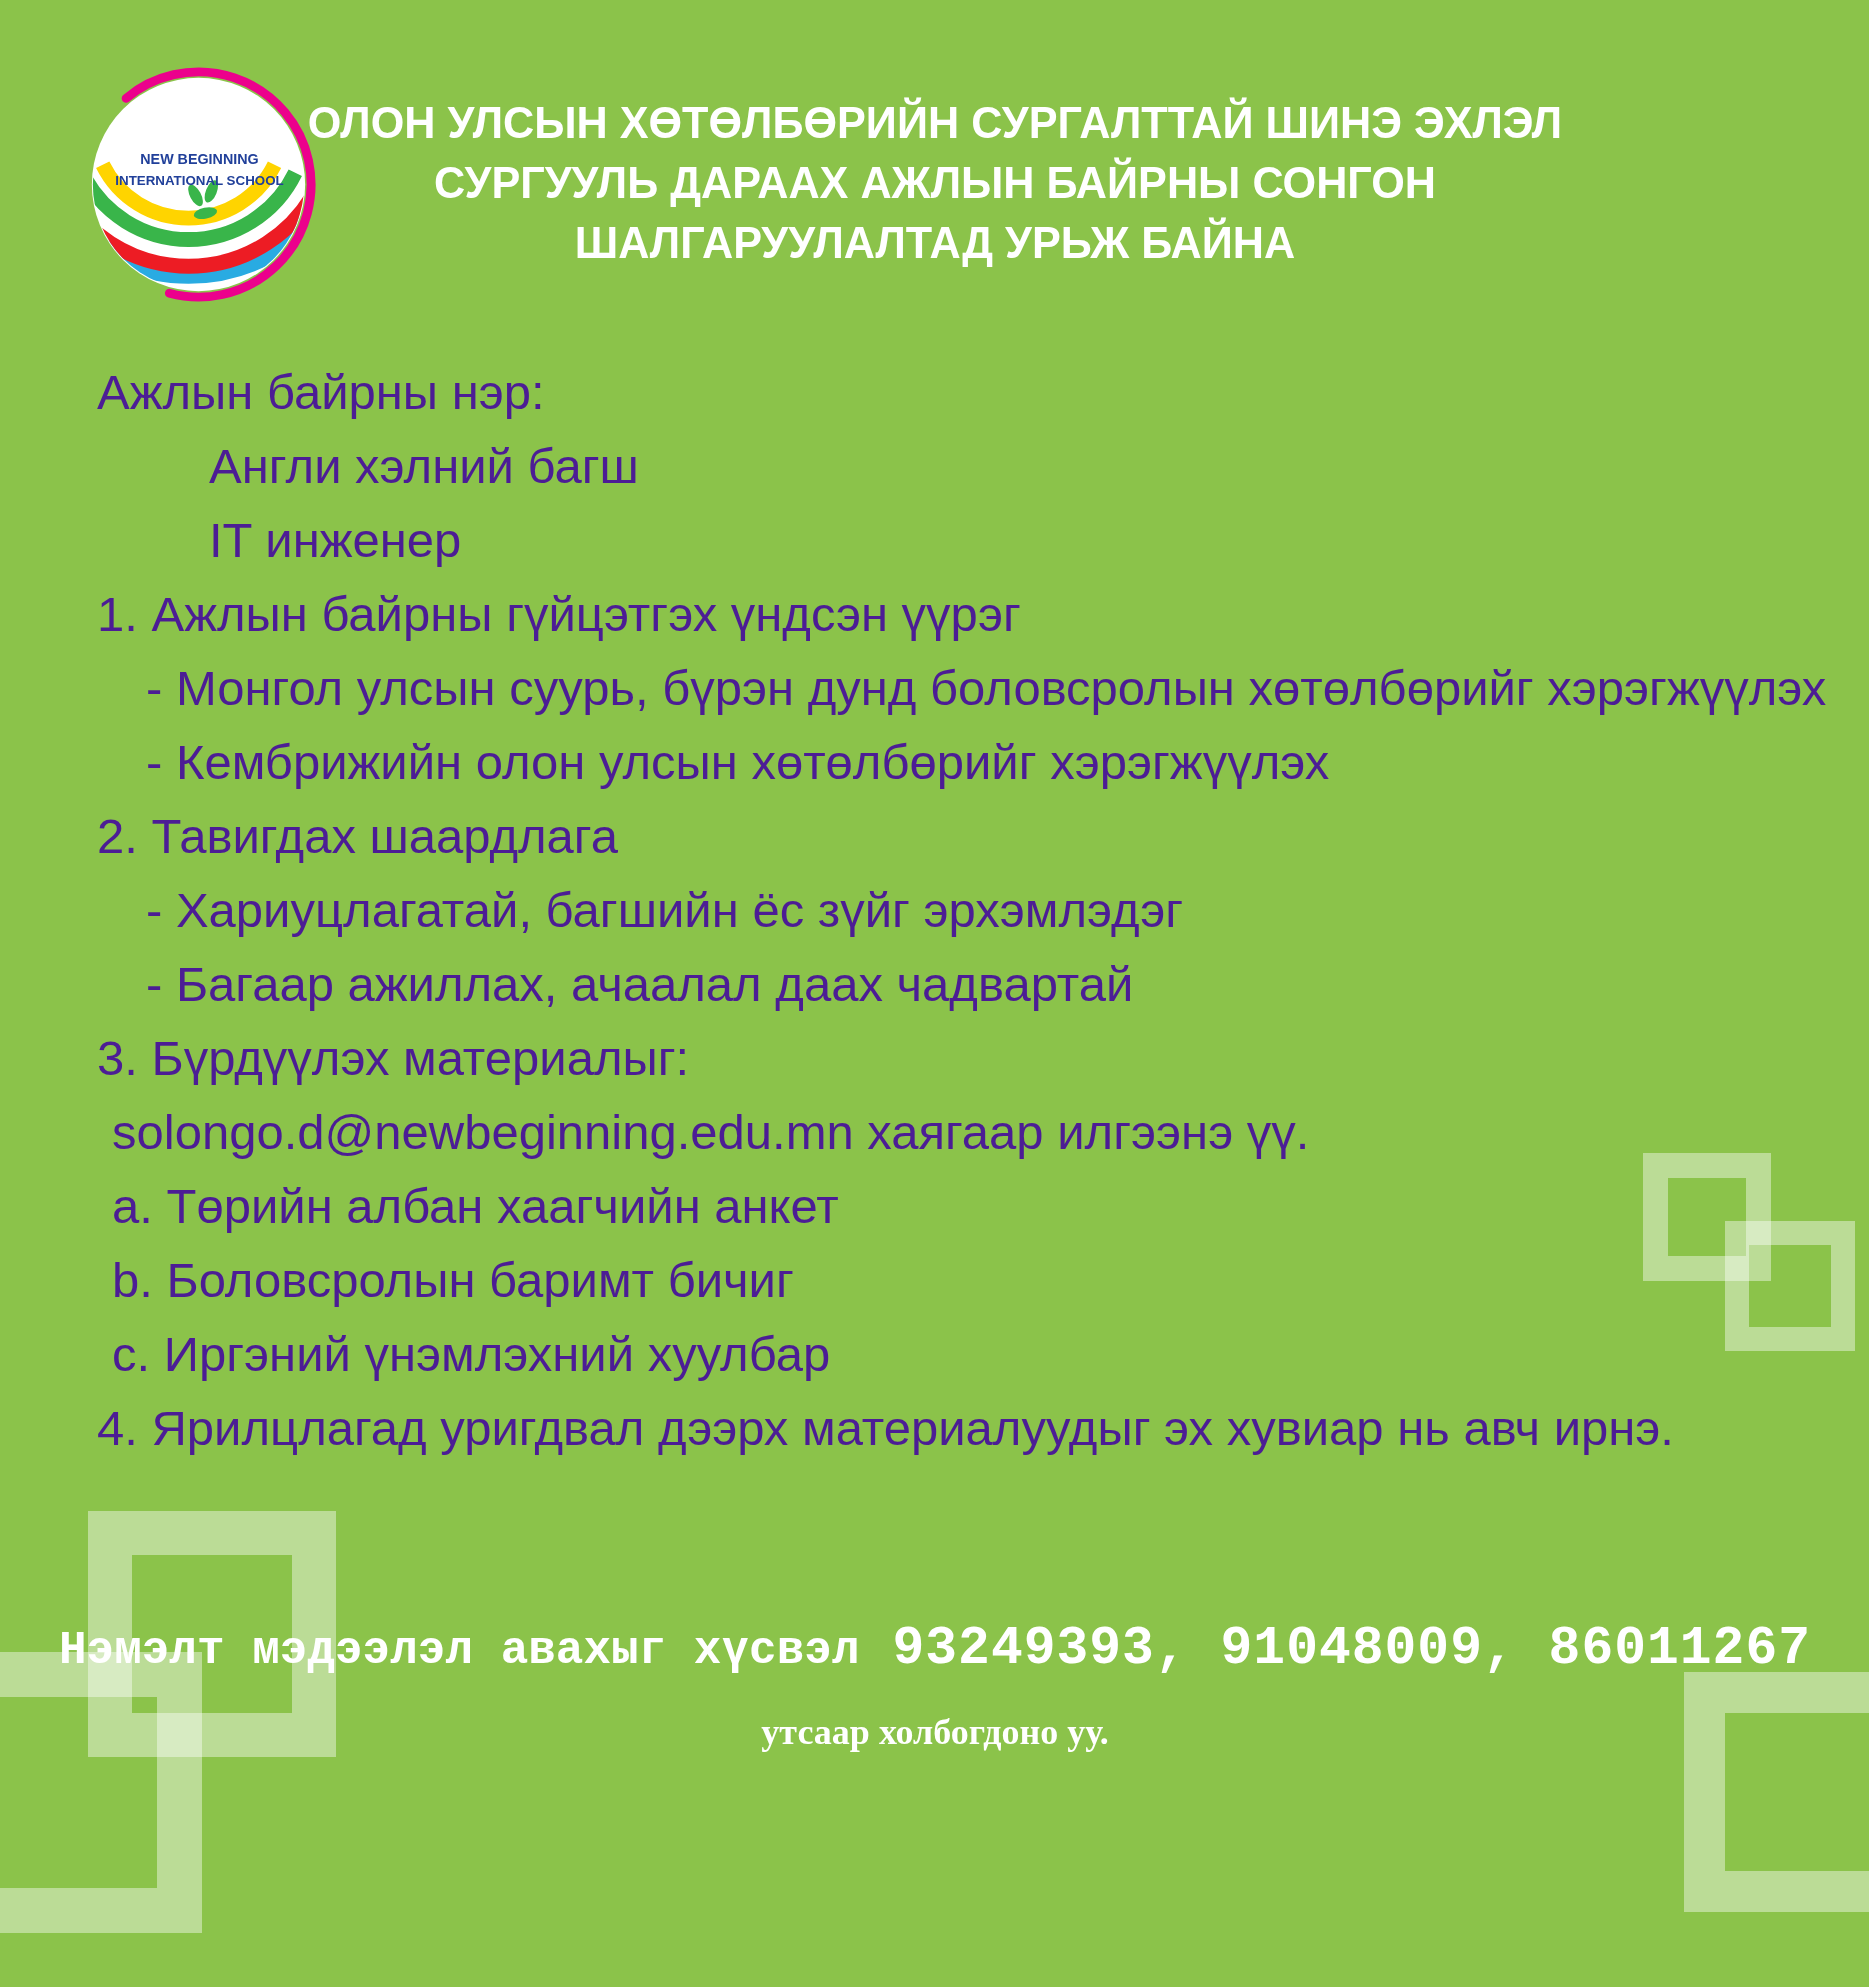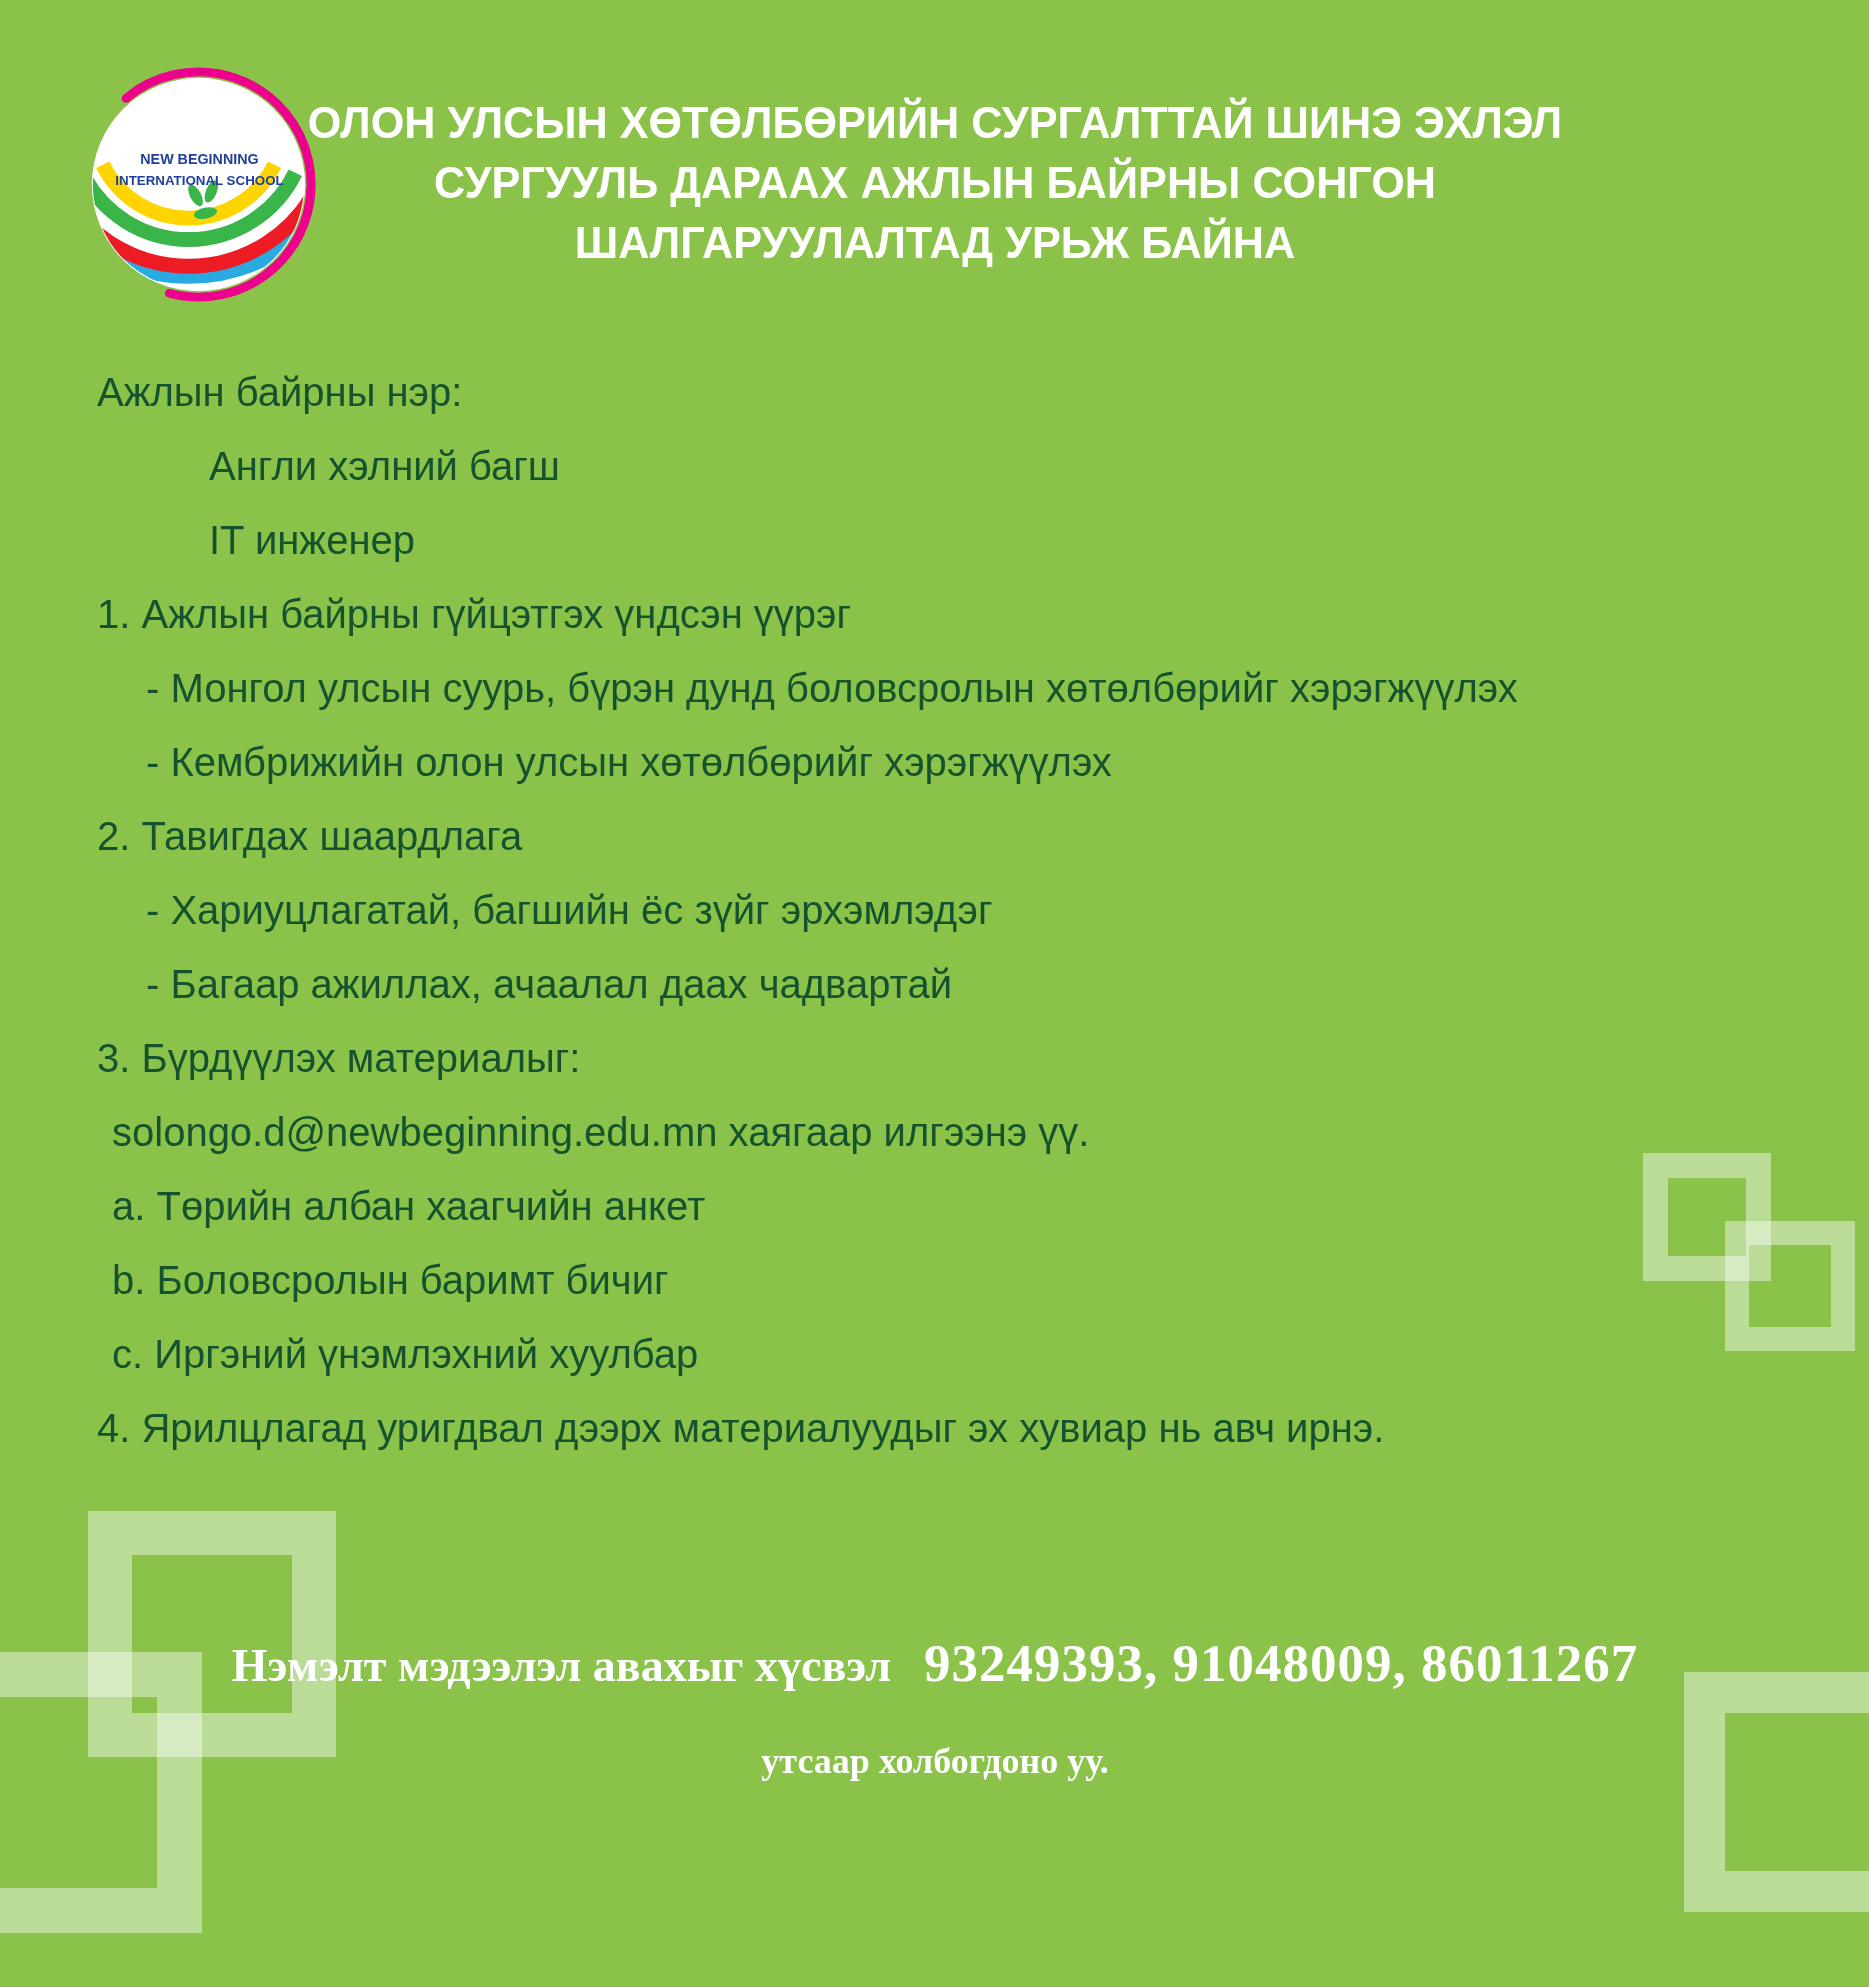--- a/index.html
+++ b/index.html
@@ -29,36 +29,36 @@
   .header{
     position:absolute;left:0;top:93px;width:100%;
     text-align:center;color:#FFFFFF;font-weight:bold;
     font-size:45px;line-height:60px;letter-spacing:0px;
     transform:scaleX(0.96);transform-origin:50% 0;
     z-index:2;
   }
   
   .bodytext{
     position:absolute;left:0;top:355px;width:1505px;
-    color:#14532d;font-size:40px;line-height:74px;
+    color:#4c1d95;font-size:49px;line-height:74px;
     z-index:2;
   }
   .bl{white-space:nowrap;}
   .bl.l0{padding-left:97px;}
   .bl.l1{padding-left:146px;}
   .bl.l2{padding-left:209px;}
   .bl.l3{padding-left:112px;}
   
   .footer{
     position:absolute;left:0;top:1619px;width:100%;
     text-align:center;color:#FFFFFF;font-weight:bold;
     font-family:"Liberation Serif","DejaVu Serif",serif;
     z-index:2;
   }
-  .f-line1{font-size:46px;line-height:88px;}
+  .f-line1{font-size:46px;line-height:60px;font-family:Liberation Mono, monospace;}
   .f-phones{font-size:53px;margin-left:33px;letter-spacing:1px;}
   .f-line2{font-size:36px;line-height:60px;margin-top:21.3px;}
 </style>
 </head>
 <body>
 
 <div class="poster">
 
   <div class="deco rm1"></div>
   <div class="deco rm2"></div>

